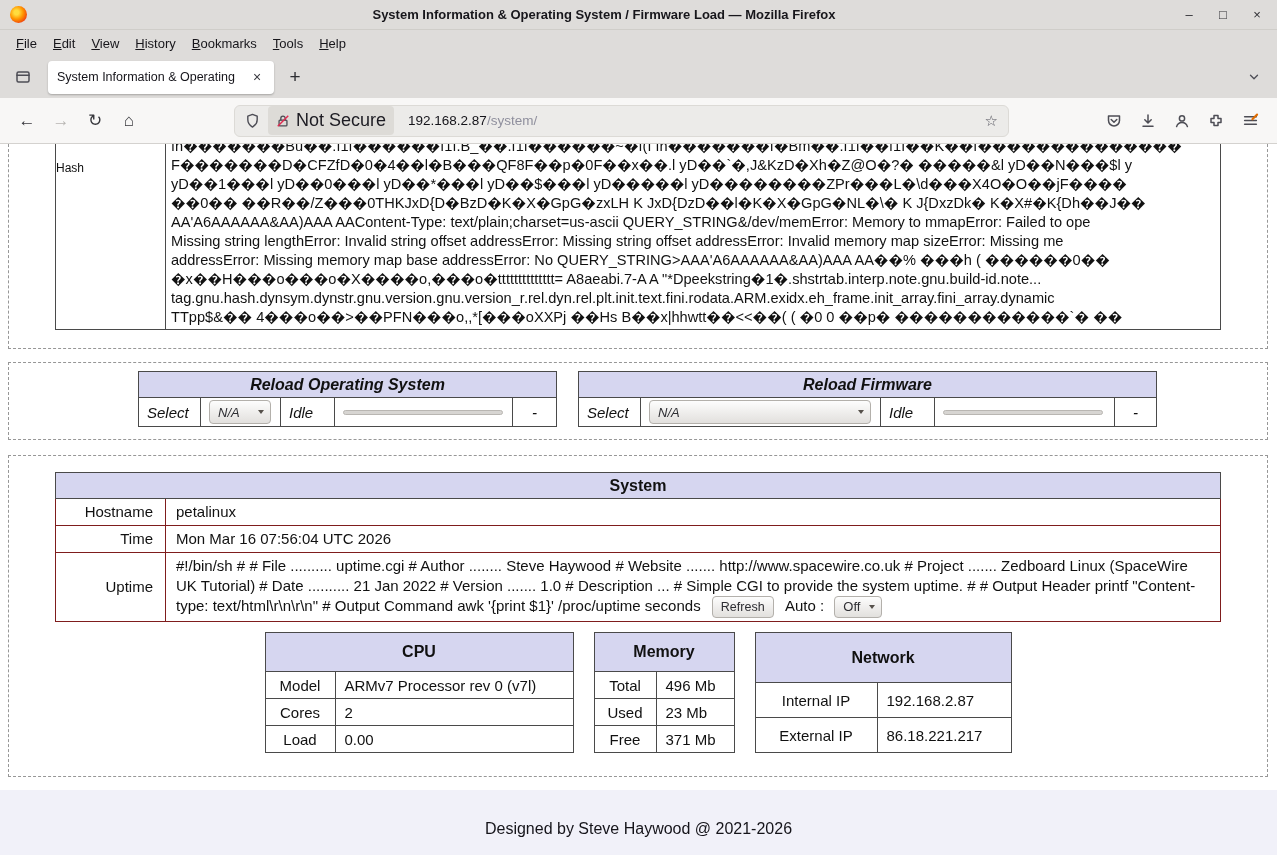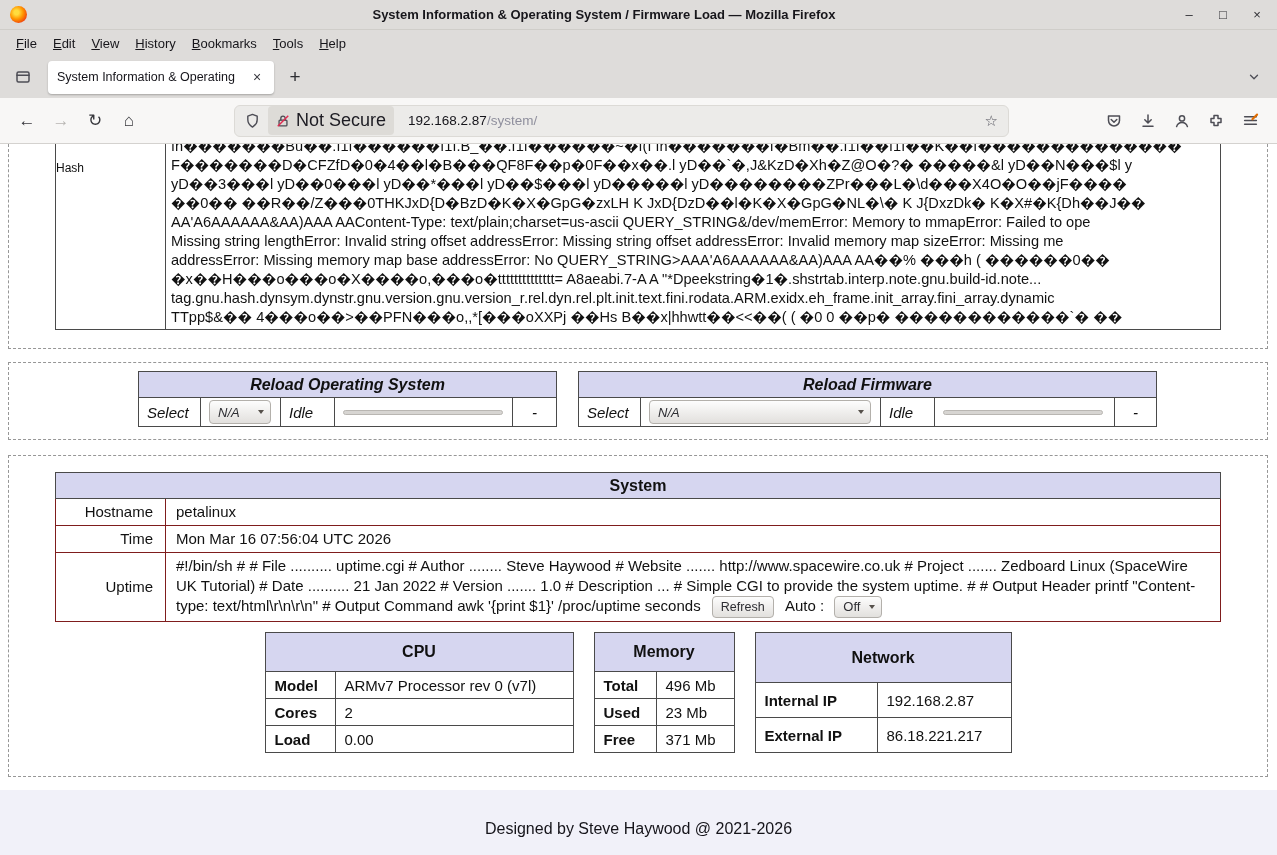--- a/index.html
+++ b/index.html
@@ -82,21 +82,21 @@
   .uptime-cell { padding:5px 10px 7px 10px; }
   .gtk-btn { display:inline-block; height:22px; line-height:20px; border:1px solid #b3b0ab; border-radius:4px;
     background:linear-gradient(#fdfdfd,#e2e0dd); padding:0 8px; font-size:12.5px; color:#2e2e33;
     vertical-align:middle; margin:0 8px 0 7px; }
   .auto-label { margin-right:6px; }
 
   .triple { display:flex; justify-content:center; gap:20px; margin-top:10px; }
   table.mini { border-collapse:collapse; font-size:15px; color:#111; }
   .mini th { background:var(--accent,#d6d6f0); border:1px solid #4a4a4a; font-size:16px; font-weight:bold; height:26px; padding:10px 8px; }
   .mini td { border:1px solid #4a4a4a; height:27px; padding:0 9px; }
-  .mini td.lab { text-align:left;font-weight:bold; }
+  .mini td.lab { text-align:center; }
 
   .footer { margin-top:13px; height:78px; background:var(--footer-bg,#f1f1f9);
     display:flex; align-items:center; justify-content:center; font-size:16px; color:#15141a; }
 </style>
 </head>
 <body>
 
 <div class="titlebar">
   <span class="fx-logo"></span>
   <span class="tb-title">System Information &amp; Operating System / Firmware Load — Mozilla Firefox</span>
@@ -193,21 +193,21 @@
 <div class="content">
 
   <section class="dashed sec-hash">
     <table class="htable">
       <tbody>
           <tr>
         <td class="hlabel">Hash</td>
         <td class="hvalue">
           <div class="hash-line">fh�������Bu��.f1f������f1f.B_��.f1f������~�f(f  fh�������f�Bm��.f1f��f1f��K��f��������������</div>
           <div class="hash-line">F�������D�CFZfD�0�4��l�B���QF8F��p�0F��x��.l yD��`�,J&amp;KzD�Xh�Z@O�?� �����&amp;l yD��N���$l y</div>
-          <div class="hash-line">yD��3���l yD��0���l yD��*���l yD��$���l yD�����l yD��������ZPr���L�\d���X4O�O��jF����</div>
+          <div class="hash-line">yD��1���l yD��0���l yD��*���l yD��$���l yD�����l yD��������ZPr���L�\d���X4O�O��jF����</div>
           <div class="hash-line">��0�� ��R��/Z���0THKJxD{D�BzD�K�X�GpG�zxLH K JxD{DzD��l�K�X�GpG�NL�\� K J{DxzDk� K�X#�K{Dh��J��</div>
           <div class="hash-line">AA'A6AAAAAA&amp;AA)AAA AAContent-Type: text/plain;charset=us-ascii QUERY_STRING&amp;/dev/memError: Memory to mmapError: Failed to ope</div>
           <div class="hash-line">Missing string lengthError: Invalid string offset addressError: Missing string offset addressError: Invalid memory map sizeError: Missing me</div>
           <div class="hash-line">addressError: Missing memory map base addressError: No QUERY_STRING&gt;AAA'A6AAAAAA&amp;AA)AAA AA��% ���h ( ������0��</div>
           <div class="hash-line">�x��H���o���o�X����o,���o�tttttttttttttt= A8aeabi.7-A A  "*Dpeekstring�1�.shstrtab.interp.note.gnu.build-id.note...</div>
           <div class="hash-line">tag.gnu.hash.dynsym.dynstr.gnu.version.gnu.version_r.rel.dyn.rel.plt.init.text.fini.rodata.ARM.exidx.eh_frame.init_array.fini_array.dynamic</div>
           <div class="hash-line">TTpp$&amp;�� 4���o��&gt;��PFN���o,,*[���oXXPj ��Hs B��x|hhwtt��&lt;&lt;��( ( �0 0 ��p� ������������`� ��</div>
         </td>
       </tr>
     </tbody>

